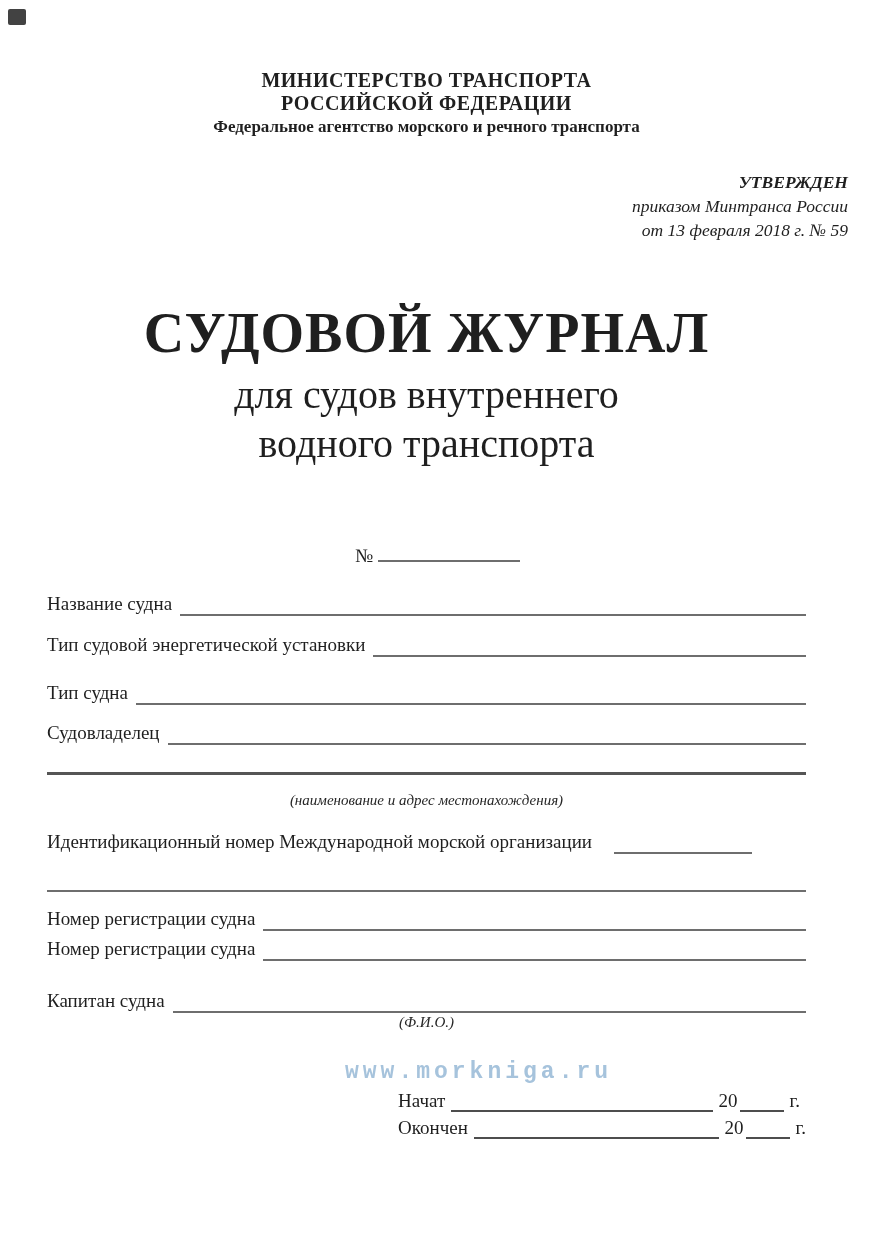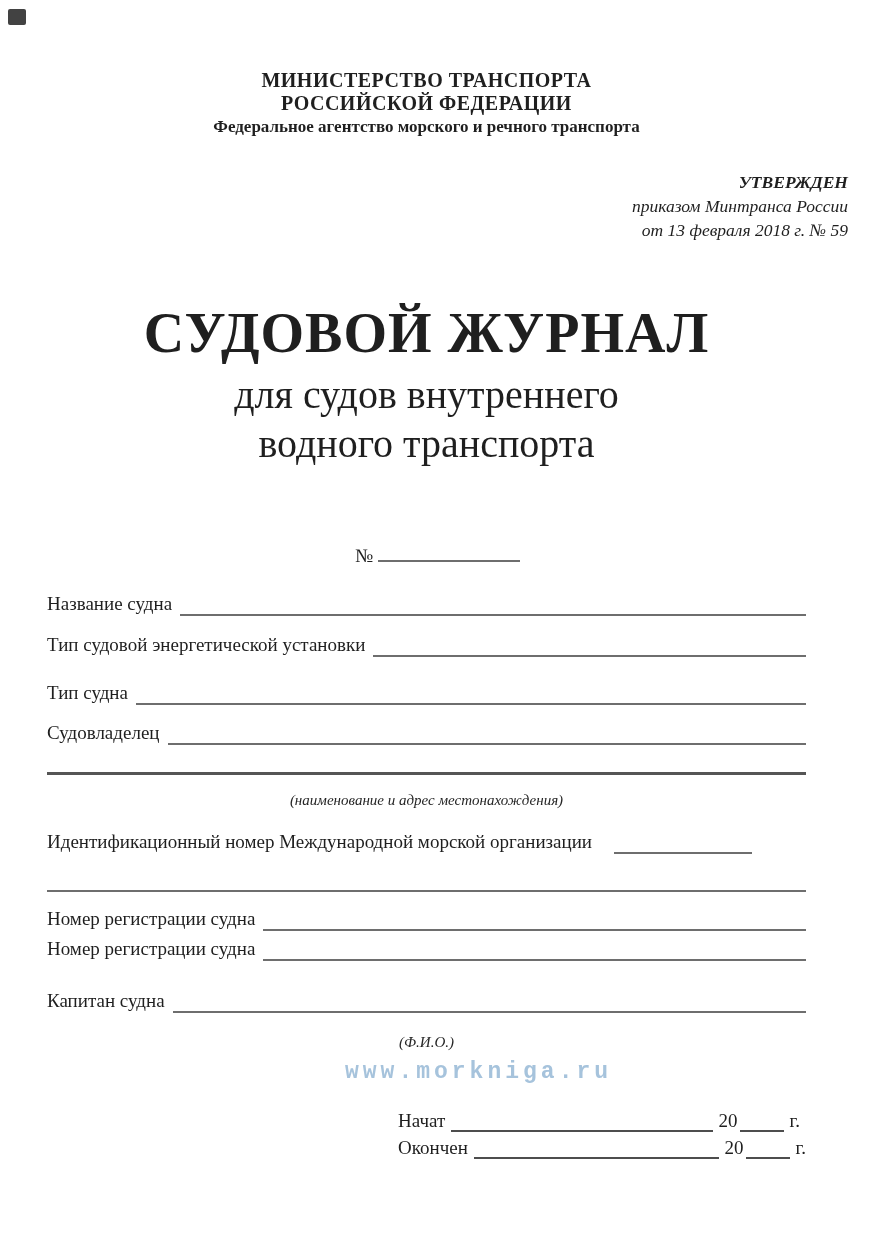--- a/index.html
+++ b/index.html
@@ -139,21 +139,21 @@
     <div class="field-row" style="margin-top:6px;">
       <span class="lbl">Номер регистрации судна</span>
       <span class="ln"></span>
     </div>
 
     <div class="field-row" style="margin-top:28px;">
       <span class="lbl">Капитан судна</span>
       <span class="ln"></span>
     </div>
 
-    <div class="caption" style="margin-top:20px;">(Ф.И.О.)</div>
+    <div class="caption" style="margin-top:0;">(Ф.И.О.)</div>
 
     <div class="period">
       <div class="period-row" style="padding-right:6px;">
         <span class="plbl">Начат</span>
         <span class="ln"></span>
         <span class="yr">20</span>
         <span class="ln-year"></span>
         <span class="suf">г.</span>
       </div>
       <div class="period-row">

